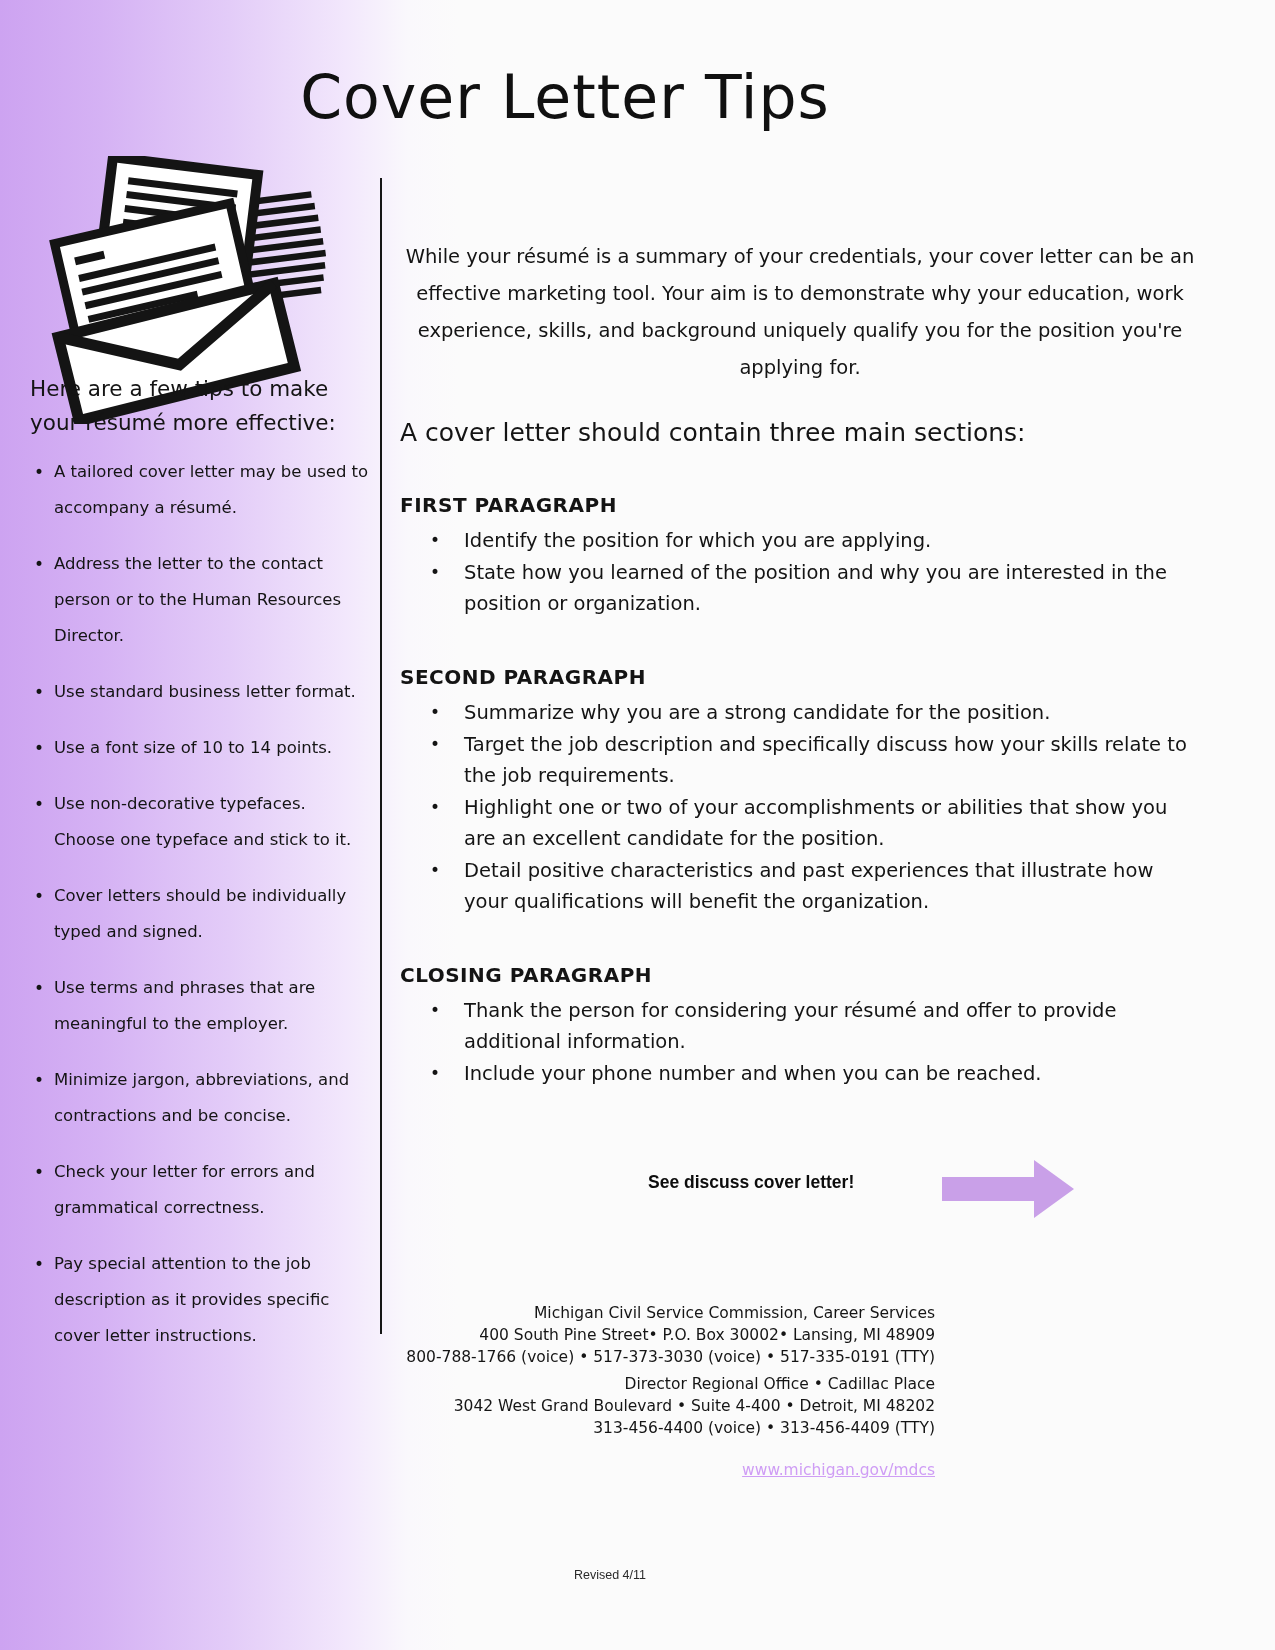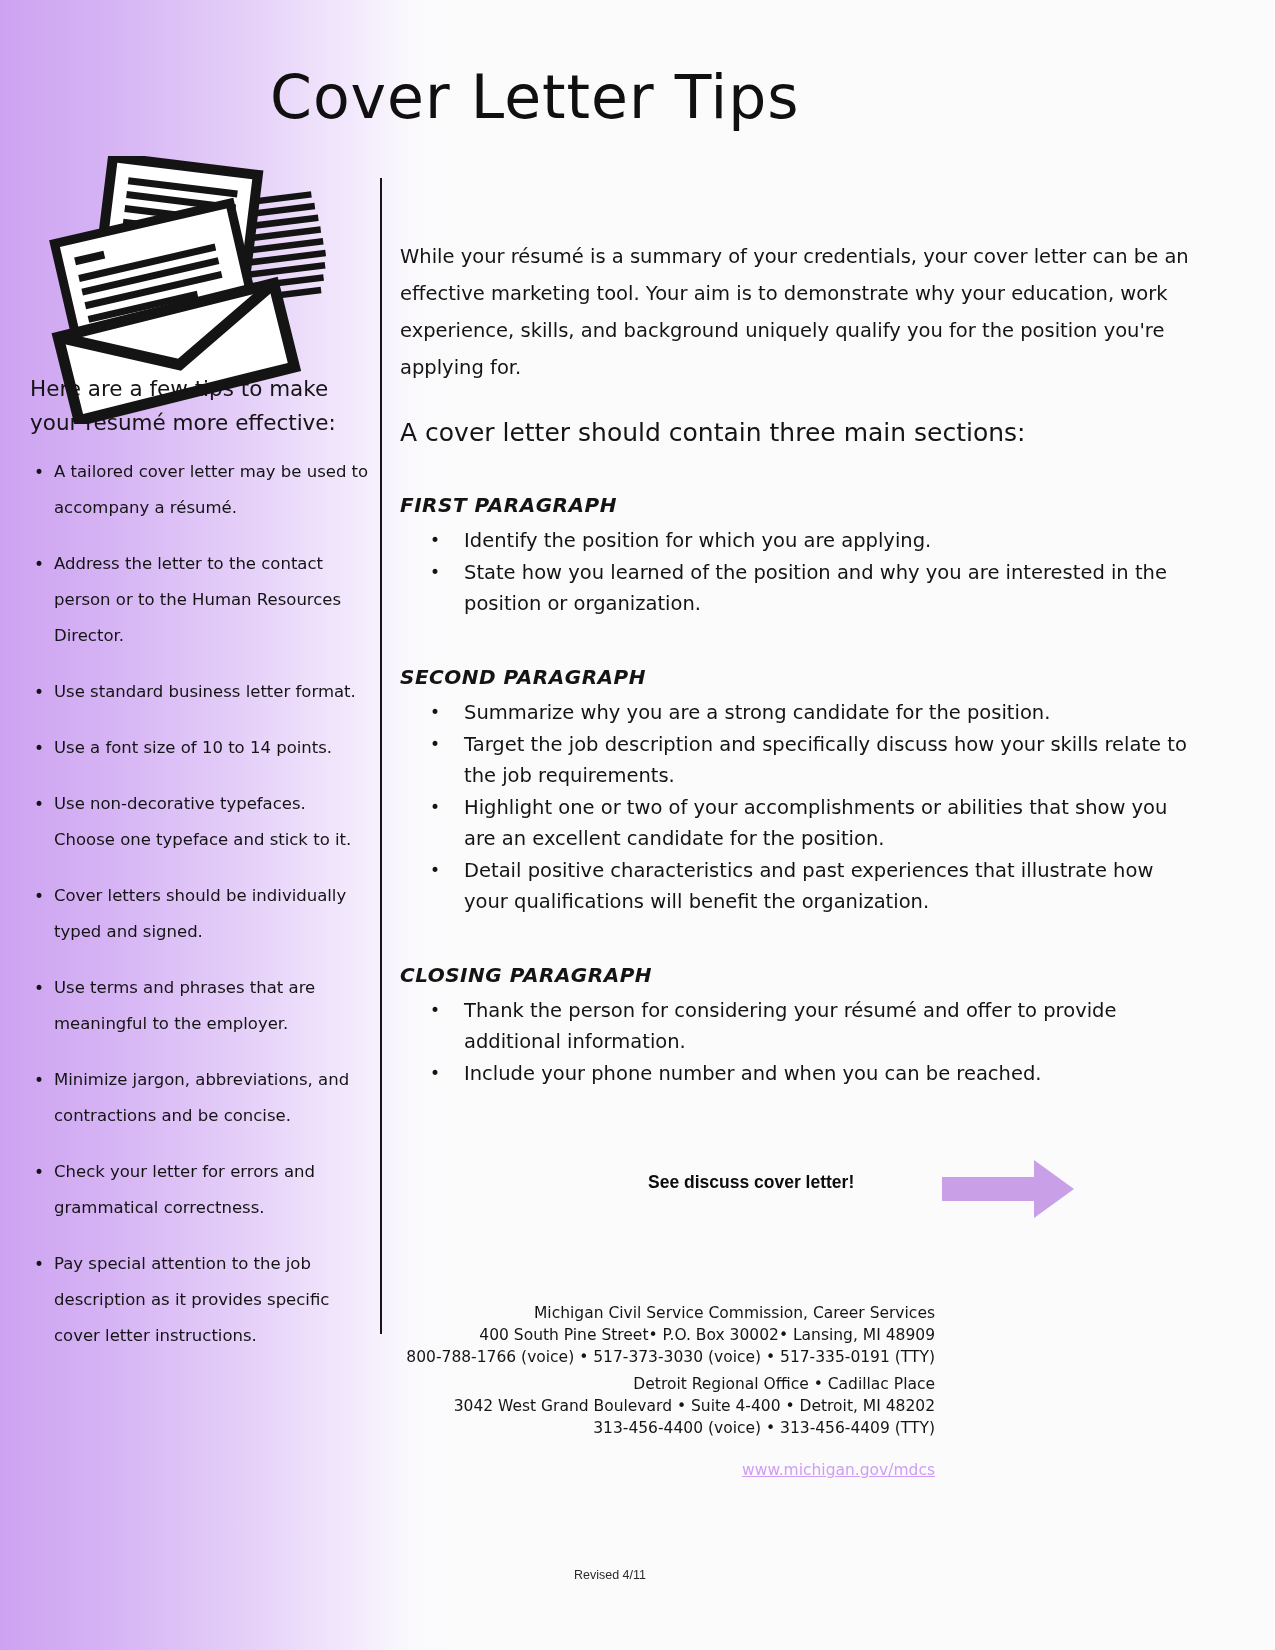--- a/index.html
+++ b/index.html
@@ -4,40 +4,40 @@
 <style>
   * { margin:0; padding:0; box-sizing:border-box; }
   html,body { background:#ffffff; }
   .page {
     position:relative; width:1275px; height:1650px; overflow:hidden;
     background:linear-gradient(90deg,#cda3f1 0%,#d5b2f4 8%,#e3ccf8 18%,#f2e7fc 27%,#faf8fc 32%,#fbfbfb 36%,#fbfbfb 100%);
     font-family:"DejaVu Sans",sans-serif; color:#141414;
   }
   .title {
     position:absolute; left:270px; top:62px; width:590px;
-    font-size:60px; letter-spacing:1px; text-align:left; white-space:nowrap;
+    font-size:60px; letter-spacing:1px; text-align:center; white-space:nowrap;
     color:#101010;
   }
   .clipart { position:absolute; left:30px; top:156px; width:300px; height:268px; }
   .side-heading {
     position:absolute; left:30px; top:372px; width:332px;
     font-size:21.5px; line-height:34px; color:#141414;
   }
   .tips {
     position:absolute; left:32px; top:454px; width:338px;
     list-style:none; font-size:16.5px; line-height:36px;
   }
   .tips li { position:relative; padding-left:22px; margin-bottom:20px; }
   .tips li::before { content:"•"; position:absolute; left:2px; top:0; font-size:17px; }
   .divider { position:absolute; left:380px; top:178px; width:2px; height:1156px; background:#161616; }
   .main { position:absolute; left:400px; top:238px; width:800px; }
-  .intro { font-size:19.5px; line-height:37px; }
+  .intro { font-size:19.5px; line-height:37px;text-align:center; }
   .lead { font-size:25px; margin-top:32px; }
   .section { margin-top:46px; }
-  .section-title { font-size:20px; font-weight:bold; letter-spacing:0.5px;font-style:italic; }
+  .section-title { font-size:20px; font-weight:bold; letter-spacing:0.5px; }
   .section ul { list-style:none; margin-top:8px; padding-left:64px; }
   .section li { position:relative; font-size:19.5px; line-height:31px; margin-bottom:1px; }
   .section li::before { content:"•"; position:absolute; left:-34px; top:0; font-size:17px; }
   .callout {
     position:absolute; left:648px; top:1172px;
     font-family:"Liberation Sans",sans-serif; font-weight:bold; font-size:17.5px; color:#0c0c0c;
   }
   .arrow { position:absolute; left:942px; top:1160px; width:132px; height:58px; }
   .footer {
     position:absolute; left:290px; top:1302px; width:645px;
@@ -160,21 +160,21 @@
     </svg>
   </div>
 
   <div class="footer">
     <div class="grp1">
       <div>Michigan Civil Service Commission, Career Services</div>
       <div>400 South Pine Street• P.O. Box 30002• Lansing, MI 48909</div>
       <div>800-788-1766 (voice) • 517-373-3030 (voice) • 517-335-0191 (TTY)</div>
     </div>
     <div class="grp2">
-      <div>Detroit Regional Office • Cadillac Place</div>
+      <div>Director Regional Office • Cadillac Place</div>
       <div>3042 West Grand Boulevard  • Suite 4-400 • Detroit, MI 48202</div>
       <div>313-456-4400  (voice) • 313-456-4409  (TTY)</div>
     </div>
     <div class="footer-link-row">
       <a class="footer-link" href="#">www.michigan.gov/mdcs</a>
     </div>
   </div>
 
   <div class="revised">Revised 4/11</div>
 

